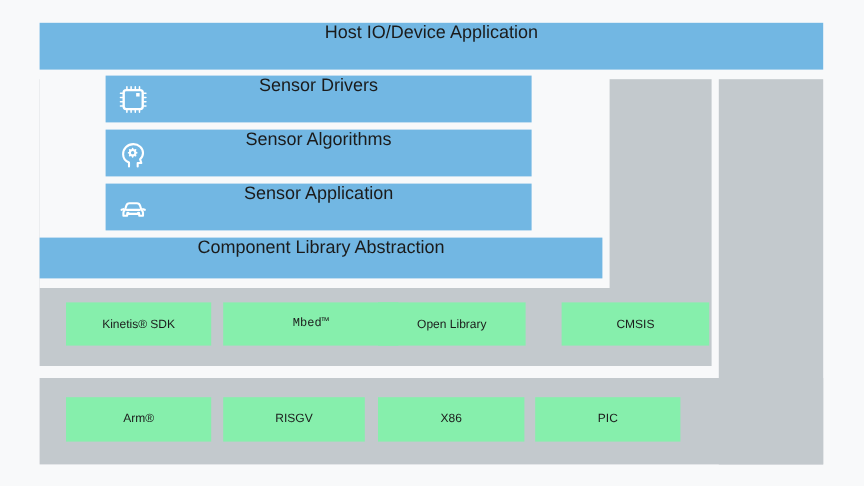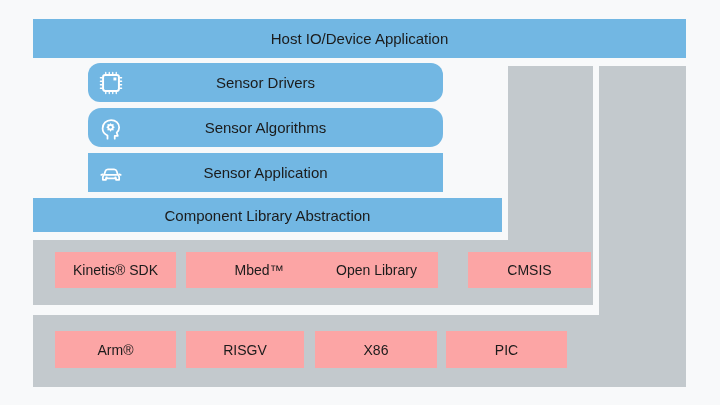--- a/index.html
+++ b/index.html
@@ -11,56 +11,56 @@
     font-family: "Liberation Sans", sans-serif;
     color: #1b1b1b;
     overflow: hidden;
   }
   .panel { position: absolute; background: #c3c9cd; }
   .white-inset { position: absolute; background: #f8f9fa; }
   .bar {
     position: absolute;
     background: #72b7e3;
     display: flex;
-    align-items: center;
+    align-items: flex-start;
     justify-content: center;
     font-size: 15px;
   }
   .lightbox {
     position: absolute;
-    background: #fca5a5;
+    background: #86efac;
     display: flex;
     align-items: center;
     justify-content: center;
-    font-size: 14px;
+    font-size: 10px;
   }
   .icon {
     position: absolute;
     left: 9px;
     top: 50%;
     transform: translateY(-50%);
     width: 28px;
     height: 28px;
   }
   .icon svg { width: 100%; height: 100%; display: block; }
 
   
   .top-bar       { left: 33px;  top: 19px;  width: 653px; height: 39px; }
   .mid-panel     { left: 33px;  top: 66px;  width: 560px; height: 239px; }
   .sensor-inset  { left: 33px;  top: 62px;  width: 475px; height: 178px; }
   .right-col     { left: 599px; top: 66px;  width: 87px;  height: 321px; }
   .bottom-panel  { left: 33px;  top: 315px; width: 653px; height: 72px; }
 
-  .bar-drivers     { left: 88px; top: 63px;  width: 355px; height: 39px; border-radius: 12px; }
-  .bar-algorithms  { left: 88px; top: 108px; width: 355px; height: 39px; border-radius: 13px; }
+  .bar-drivers     { left: 88px; top: 63px;  width: 355px; height: 39px; }
+  .bar-algorithms  { left: 88px; top: 108px; width: 355px; height: 39px; }
   .bar-application { left: 88px; top: 153px; width: 355px; height: 39px; }
   .bar-component   { left: 33px; top: 198px; width: 469px; height: 34px; }
 
   .sdk-0 { left: 55px;  top: 252px; width: 121px; height: 36px; }
-  .sdk-1 { left: 186px; top: 252px; width: 146px; height: 36px; }
+  .sdk-1 { left: 186px; top: 252px; width: 146px; height: 36px; font-family: Liberation Mono, monospace; }
   .sdk-2 { left: 315px; top: 252px; width: 123px; height: 36px; }
   .sdk-3 { left: 444px; top: 252px; width: 123px; height: 36px; margin-left: 24px; }
 
   .hw-0 { left: 55px;  top: 331px; width: 121px; height: 37px; align-items: center; }
   .hw-1 { left: 186px; top: 331px; width: 118px; height: 37px; }
   .hw-2 { left: 315px; top: 331px; width: 122px; height: 37px; align-items: center; }
   .hw-3 { left: 446px; top: 331px; width: 121px; height: 37px; }
 </style>
 </head>
 <body>

